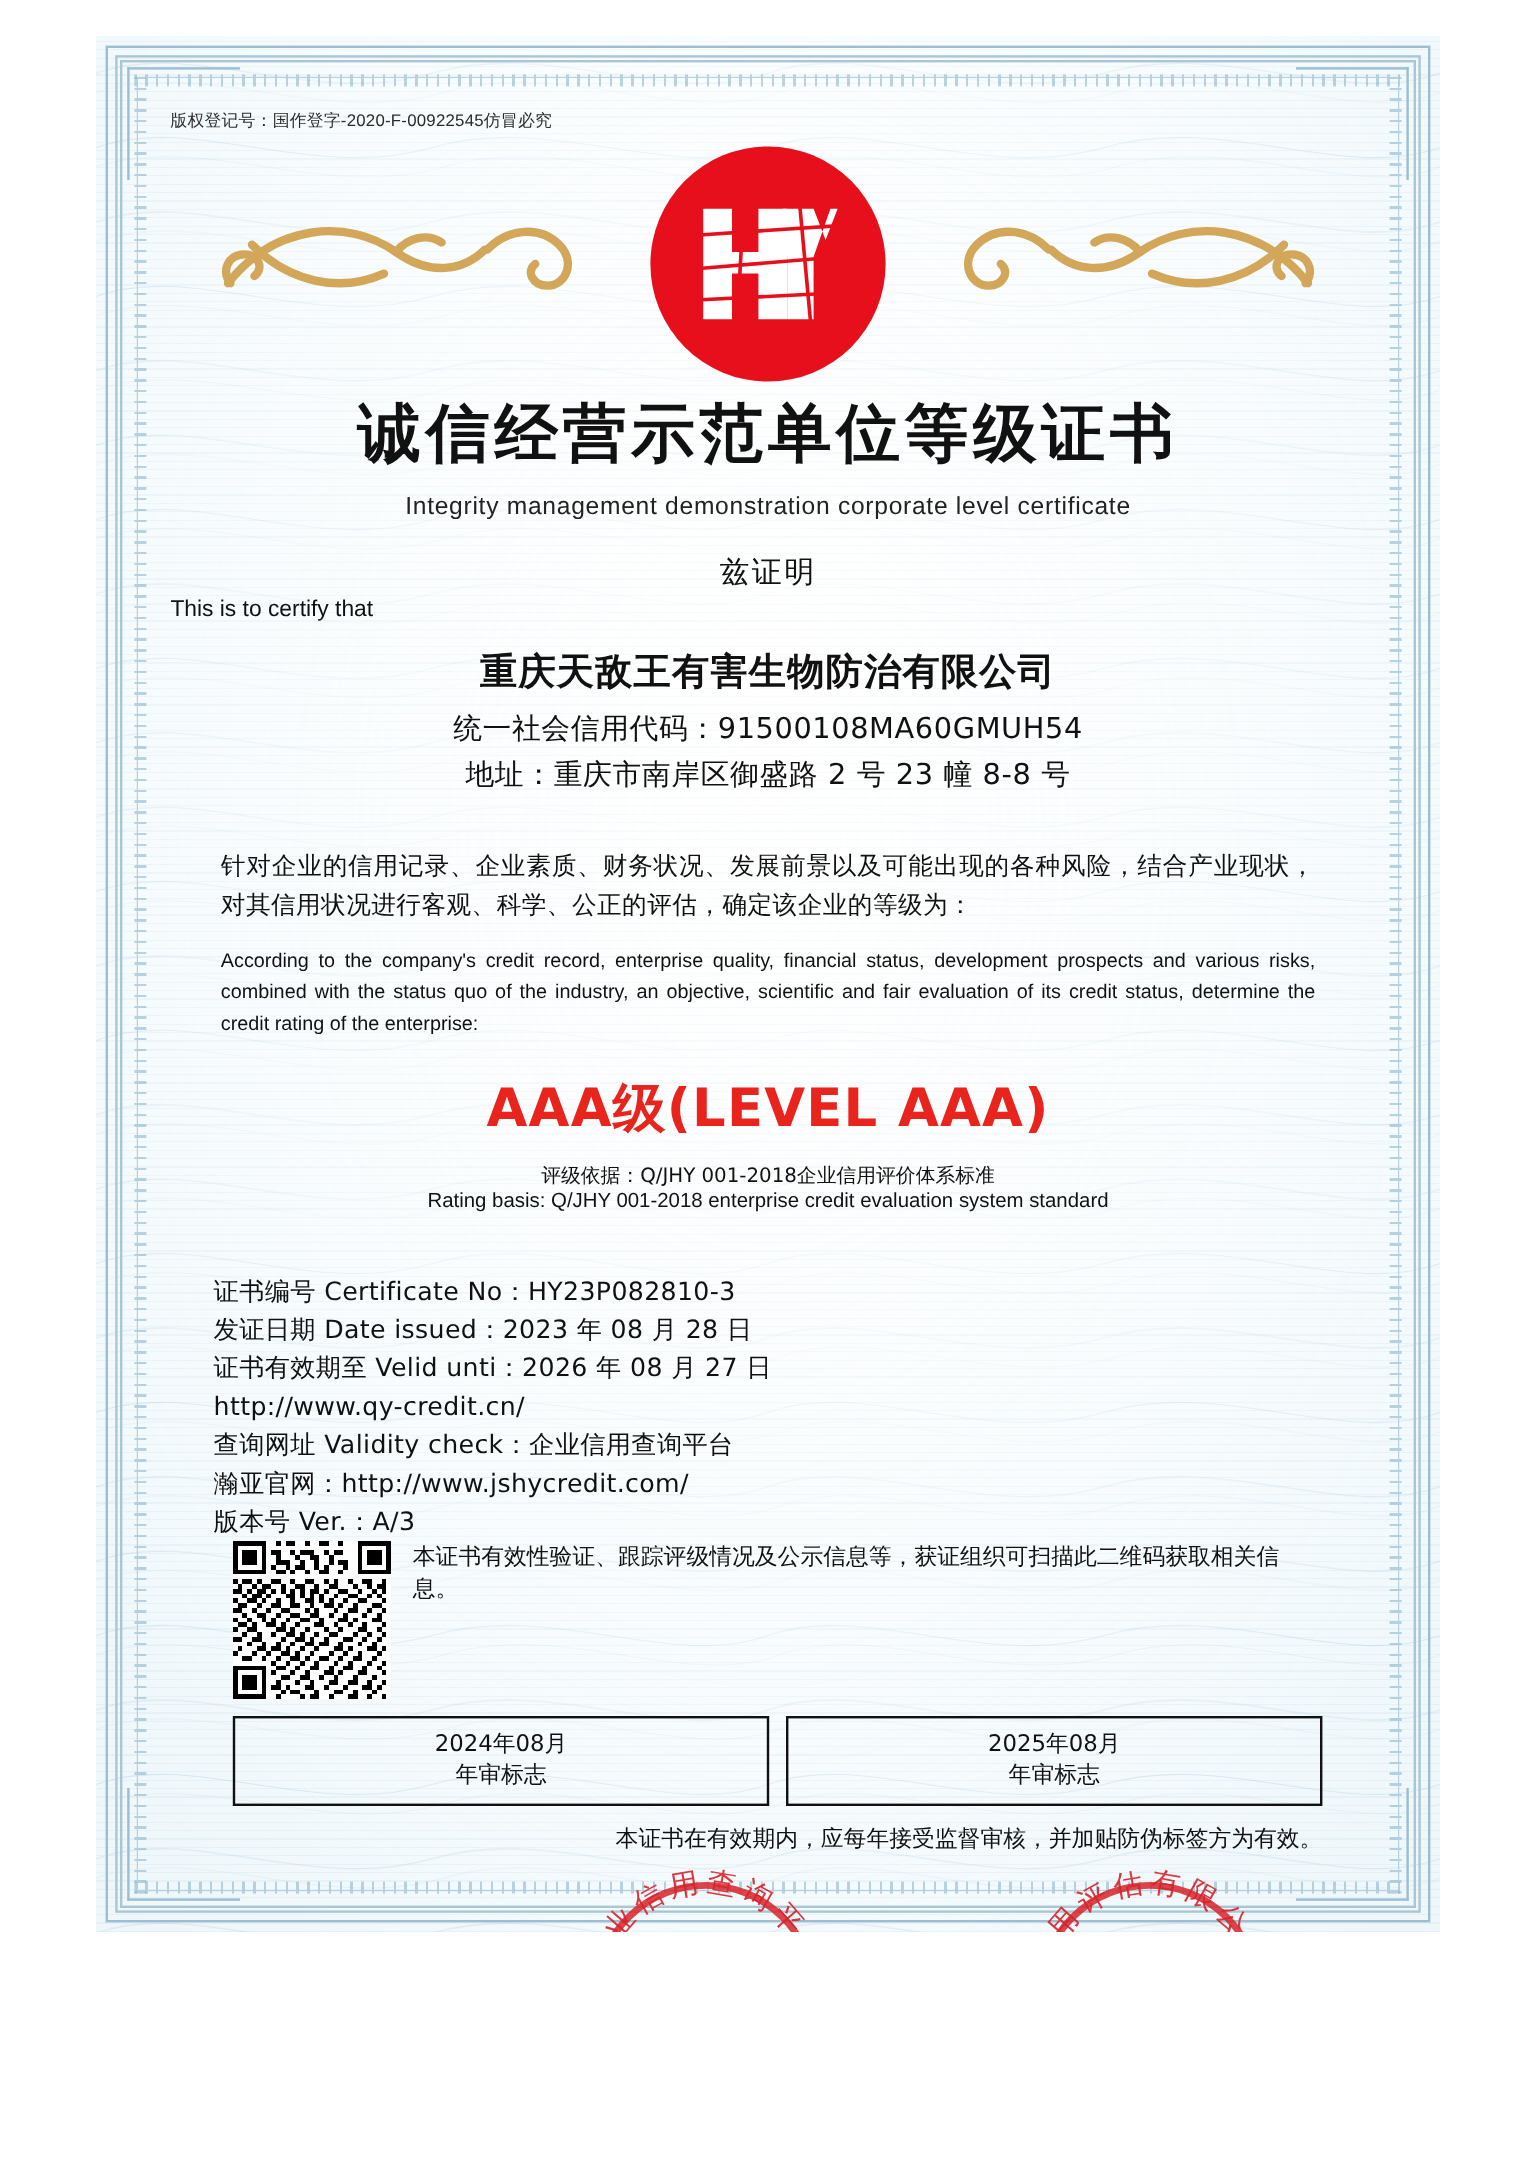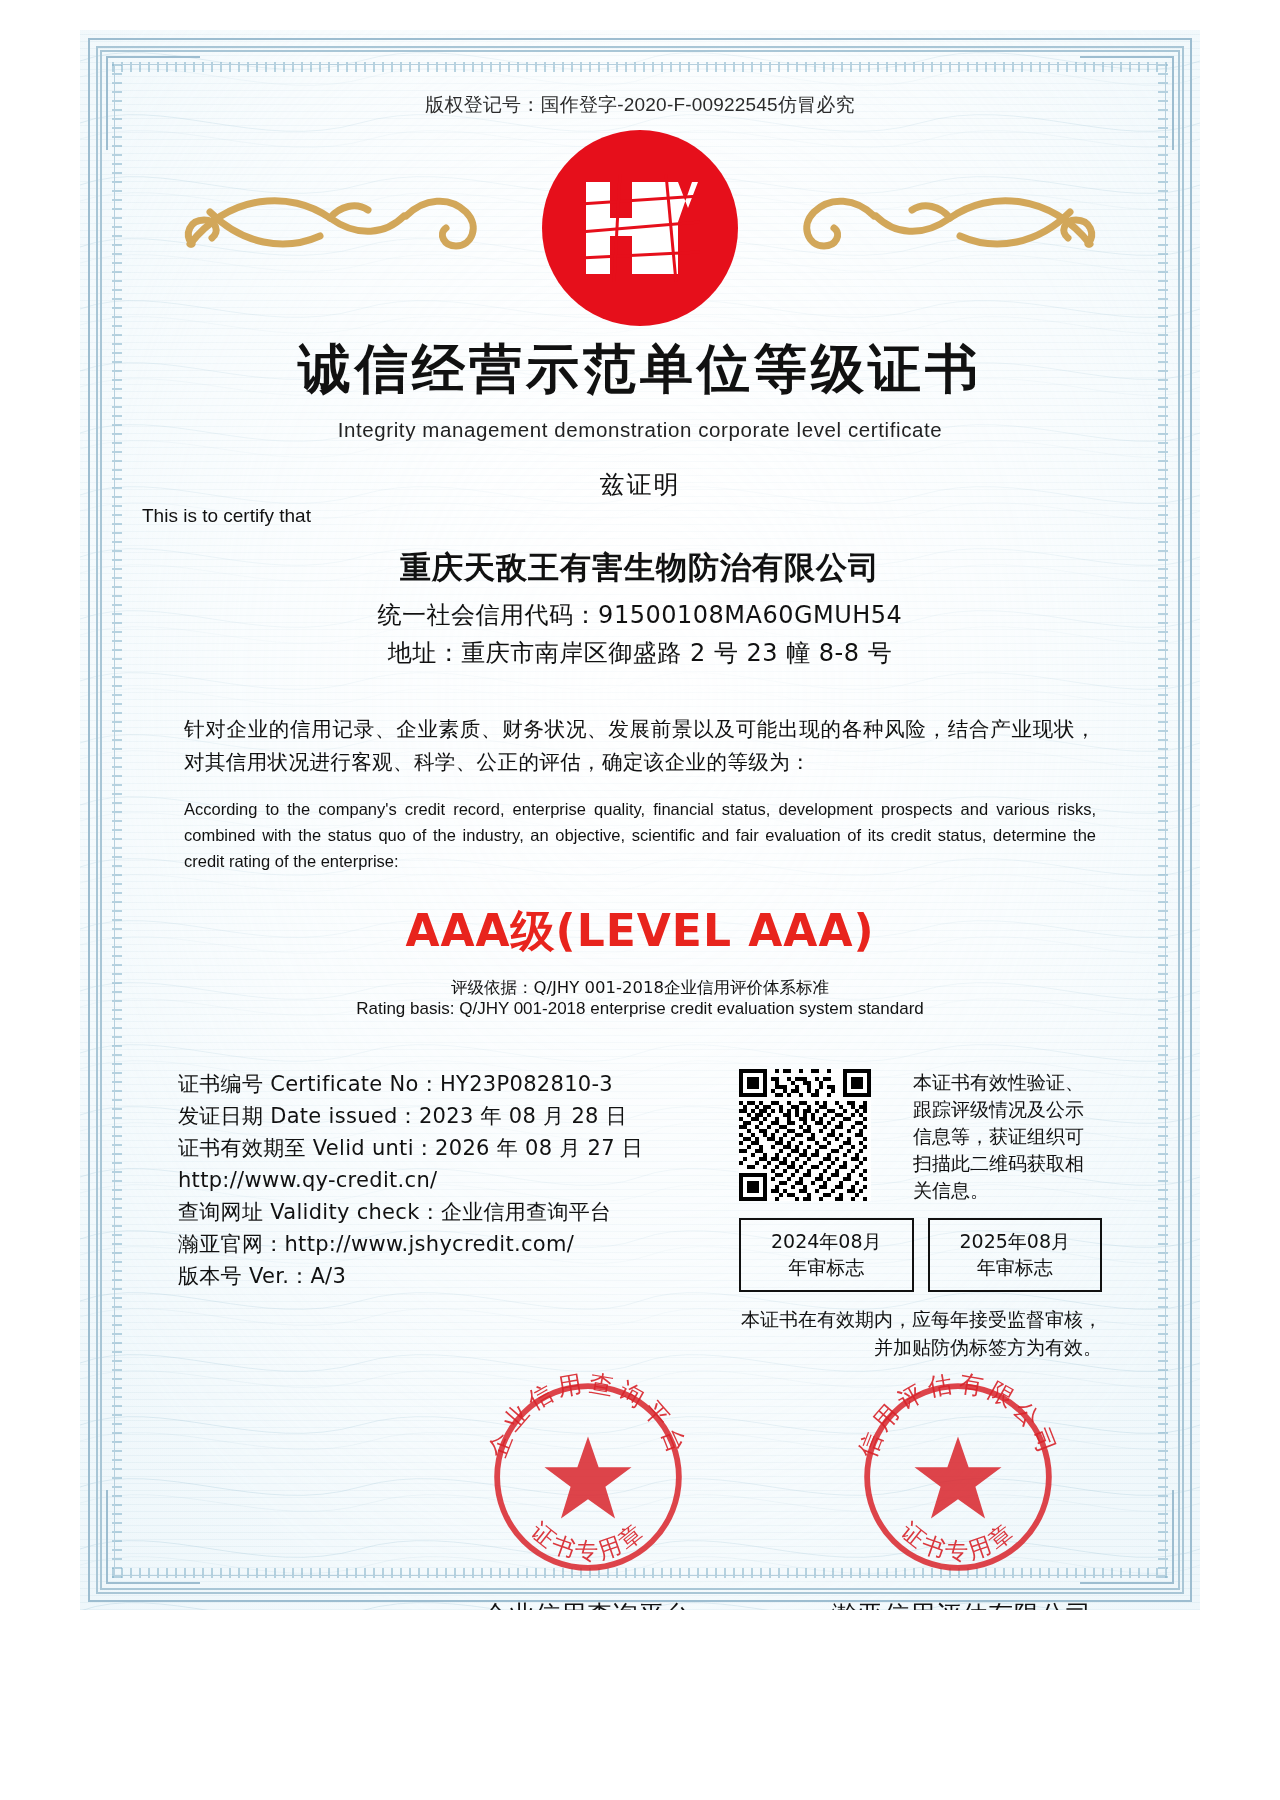--- a/index.html
+++ b/index.html
@@ -78,22 +78,22 @@
 
   .content {
     position: relative;
     z-index: 5;
     padding: 0 62px;
     box-sizing: border-box;
     height: 100%;
   }
 
   .copyright-line {
-    text-align: center;
-    font-size: 19px;
+    text-align: left;
+    font-size: 14px;
     color: #2b2b2b;
     padding-top: 62px;
     letter-spacing: 0.2px;
   }
 
   .emblem-row {
     position: relative;
     height: 210px;
     margin-top: 2px;
   }
@@ -214,41 +214,41 @@
     text-align: center;
     font-size: 17px;
     color: #111;
     margin-top: 0;
   }
 
   .lower {
     display: flex;
     margin-top: 50px;
     padding: 0 36px;
+    flex-direction: column;
   }
   .lower-left {
     width: 545px;
     flex: none;
   }
   .info-line {
     font-size: 21px;
     color: #111;
     line-height: 1.52;
     letter-spacing: 0.3px;
     font-family: "DejaVu Sans", sans-serif;
     white-space: nowrap;
   }
   .lower-right {
     flex: 1;
     padding-left: 16px;
   }
   .qr-row {
     display: flex;
     align-items: flex-start;
-    gap: 24px;
   }
   .qr-box {
     width: 132px;
     height: 132px;
     flex: none;
   }
   .qr-note {
     font-size: 19px;
     line-height: 1.42;
     color: #111;

